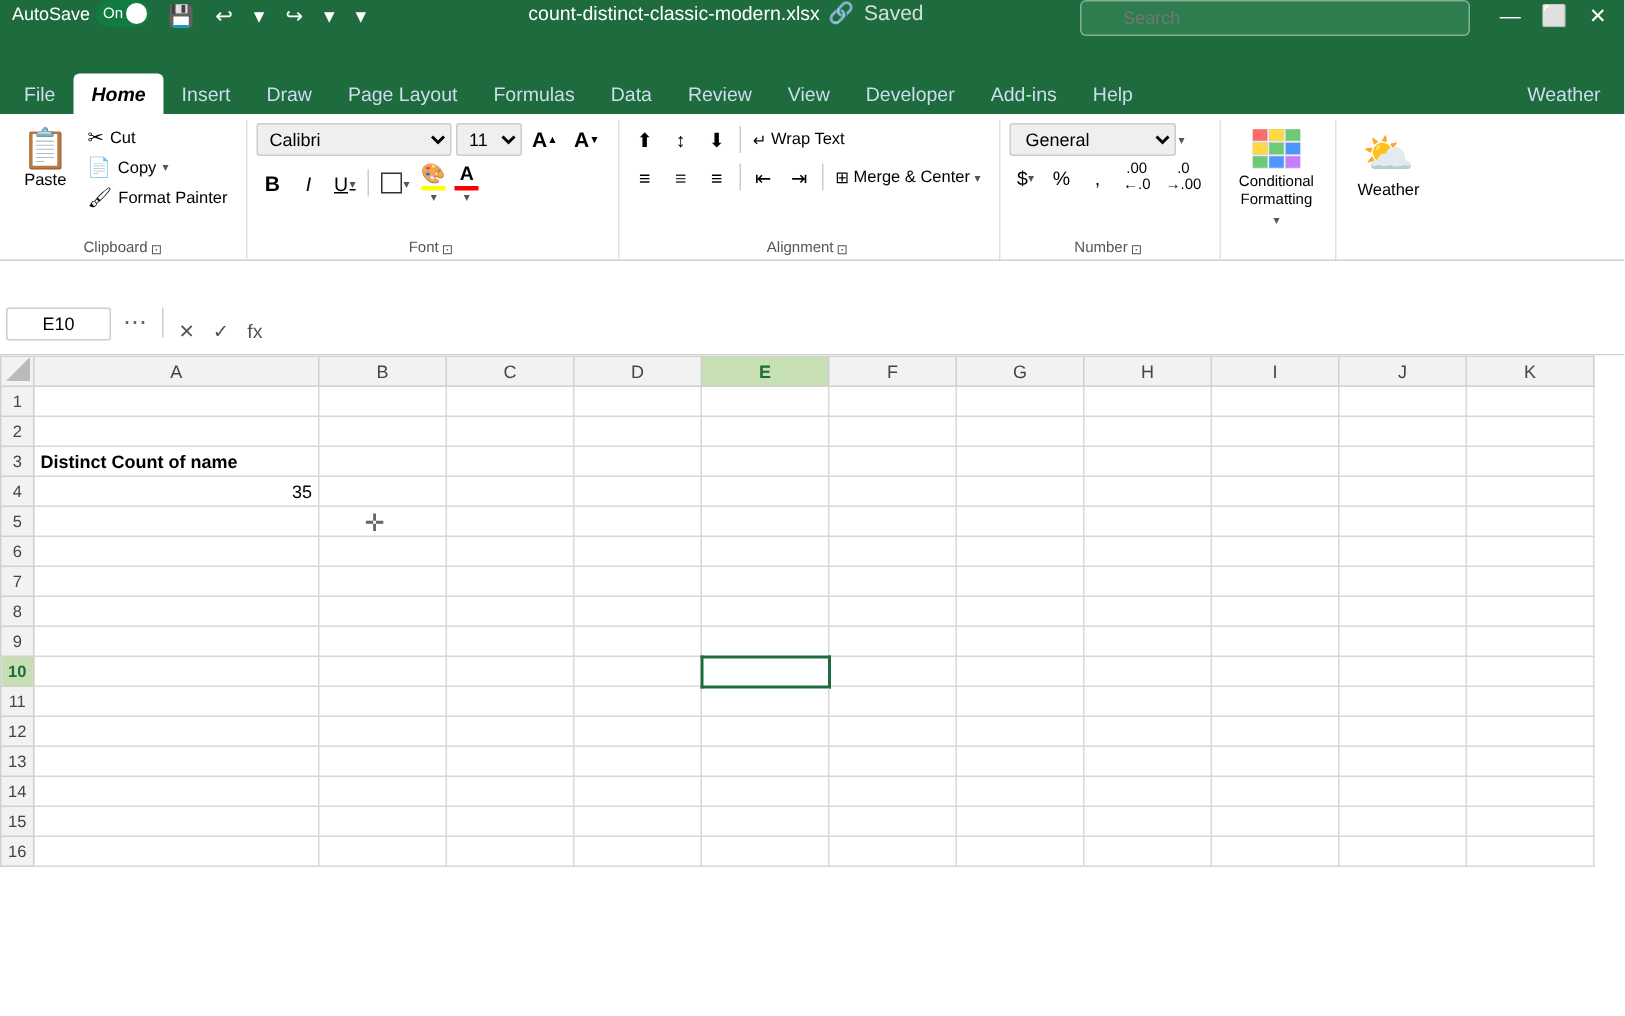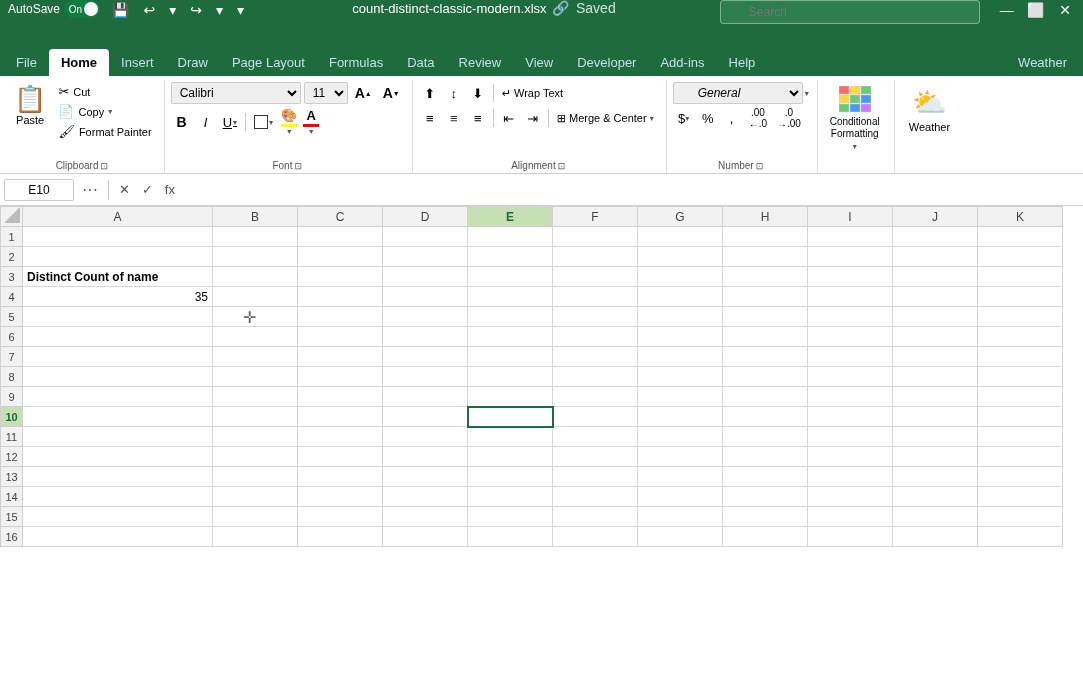--- a/index.html
+++ b/index.html
@@ -91,20 +91,21 @@
       font-size: 13px;
       border-radius: 4px 4px 0 0;
       border: none;
       background: transparent;
       text-align: right;
     }
     .ribbon-tab.active {
       background: #fff;
       color: #000;
       font-weight: 600;
+      font-style: italic;
     }
     .ribbon-tab-right {
       margin-left: auto;
       color: #cde;
       padding: 6px 12px;
       cursor: pointer;
       font-size: 13px;
       border-radius: 4px 4px 0 0;
       border: none;
       background: transparent;
@@ -248,25 +249,24 @@
       font-size: 11px;
       padding: 2px 4px;
       border-radius: 2px;
       white-space: nowrap;
     }
 
     
     .number-select {
       border: 1px solid #ccc;
       border-radius: 2px;
-      padding: 1px 20px;
+      padding: 1px 6px;
       font-size: 12px;
-      width: 130px;
+      width: 111px;
       height: 22px;
-      font-style: italic;
     }
 
     
     .cond-format-btn {
       display: flex;
       flex-direction: column;
       align-items: center;
       justify-content: center;
       padding: 4px 6px;
       border: none;
@@ -297,26 +297,26 @@
       background: transparent;
       cursor: pointer;
       font-size: 10px;
       gap: 2px;
       border-radius: 3px;
     }
 
     
     #formula-bar {
       display: flex;
-      align-items: center;
       border-bottom: 1px solid #d0d0d0;
       height: 32px;
       padding: 0 4px;
       gap: 4px;
       background: #fff;
+      margin-top: 31px;
     }
     .cell-ref-box {
       border: 1px solid #ccc;
       border-radius: 2px;
       padding: 2px 6px;
       font-size: 12px;
       width: 70px;
       text-align: center;
       height: 22px;
     }

